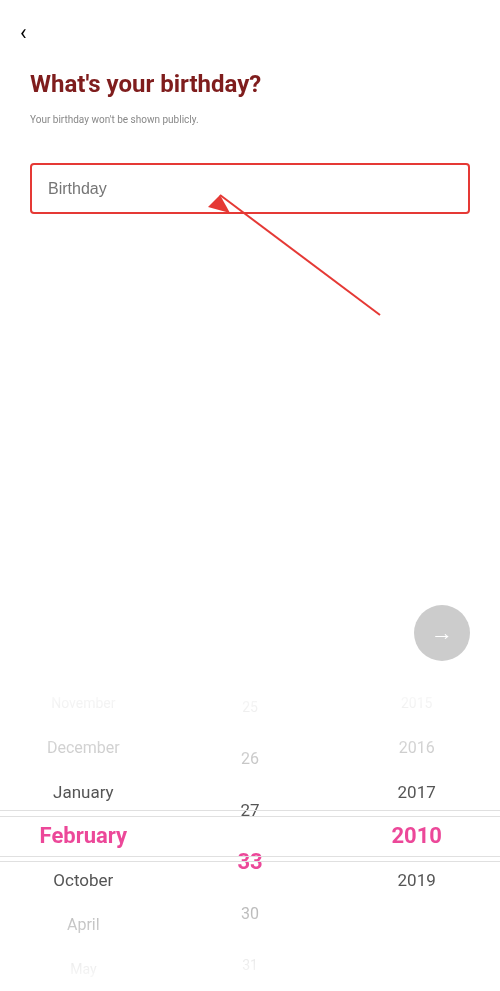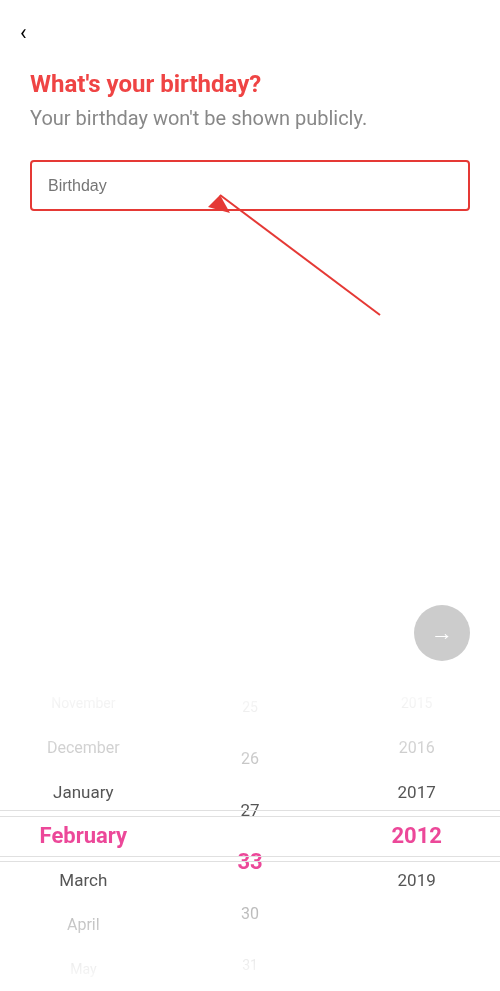--- a/index.html
+++ b/index.html
@@ -27,28 +27,28 @@
       z-index: 10;
     }
 
     .content {
       padding: 70px 30px 0 30px;
     }
 
     .title {
       font-size: 24px;
       font-weight: 700;
-      color: #ef4444;
-      margin-bottom: 8px;
+      color: #7f1d1d;
+      margin-bottom: 16px;
     }
 
     .subtitle {
-      font-size: 20px;
+      font-size: 10px;
       color: #888;
-      margin-bottom: 30px;
+      margin-bottom: 38px;
     }
 
     .birthday-input-wrapper {
       border: 2px solid #e53935;
       border-radius: 4px;
       padding: 14px 16px;
       margin-bottom: 24px;
       position: relative;
     }
 
@@ -226,21 +226,21 @@
 <div class="date-picker-container">
 
   <div class="picker-column">
     <div class="picker-selected-overlay"></div>
     <div class="picker-fade-top"></div>
     <div class="picker-fade-bottom"></div>
     <div class="picker-item far">November</div>
     <div class="picker-item mid">December</div>
     <div class="picker-item near">January</div>
     <div class="picker-item selected">February</div>
-    <div class="picker-item near">March</div>
+    <div class="picker-item near">October</div>
     <div class="picker-item mid">April</div>
     <div class="picker-item far">May</div>
   </div>
 
   <div class="picker-column">
     <div class="picker-selected-overlay"></div>
     <div class="picker-fade-top"></div>
     <div class="picker-fade-bottom"></div>
     <div class="picker-item far">25</div>
     <div class="picker-item mid">26</div>
@@ -250,19 +250,19 @@
     <div class="picker-item far">31</div>
   </div>
 
   <div class="picker-column">
     <div class="picker-selected-overlay"></div>
     <div class="picker-fade-top"></div>
     <div class="picker-fade-bottom"></div>
     <div class="picker-item far">2015</div>
     <div class="picker-item mid">2016</div>
     <div class="picker-item near">2017</div>
-    <div class="picker-item selected">2012</div>
+    <div class="picker-item selected">2010</div>
     <div class="picker-item near">2019</div>
     <div class="picker-item mid"></div>
     <div class="picker-item far"></div>
   </div>
 
 </div>
 
 </body></html>

